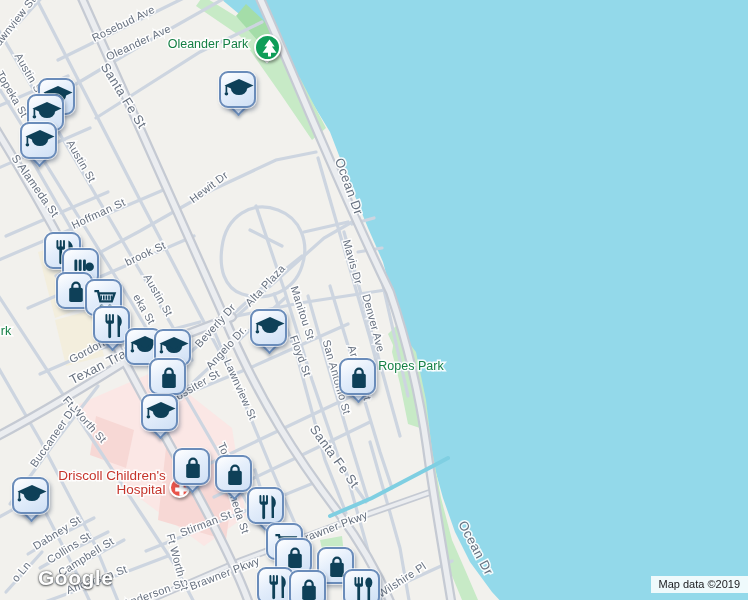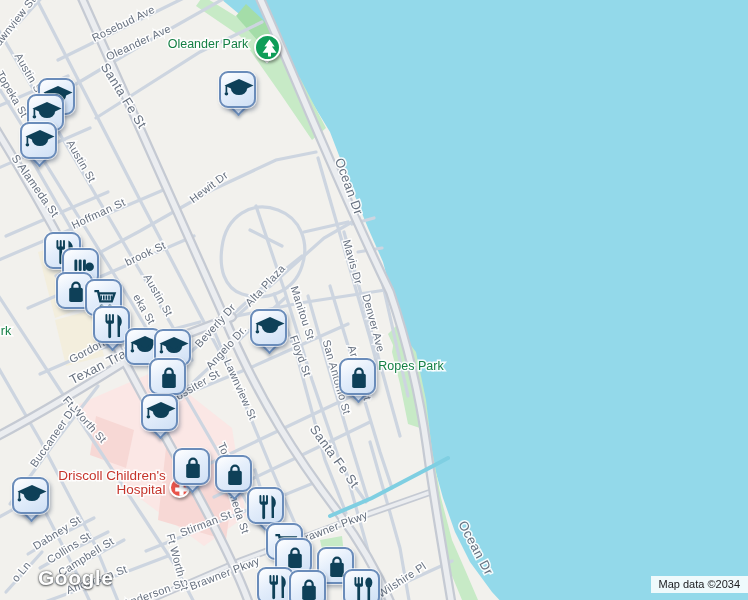--- a/index.html
+++ b/index.html
@@ -385,14 +385,14 @@
         <svg width="32" height="32" viewBox="0 0 32 32">
    <path stroke="var(--c-pin_glyph)" stroke-width="1.9" stroke-linecap="round" d="M8.4,5 V11.5 M11.7,5 V11.5 M15,5 V11.5"></path>
    <rect fill="var(--c-pin_glyph)" x="8.2" y="10.6" width="7.6" height="3.2" rx="1.6"></rect>
    <path stroke="var(--c-pin_glyph)" stroke-width="2.8" stroke-linecap="round" d="M11.7,12 V26.8"></path>
    <ellipse fill="var(--c-pin_glyph)" cx="21.8" cy="9.6" rx="3.5" ry="5"></ellipse>
    <path stroke="var(--c-pin_glyph)" stroke-width="2.6" stroke-linecap="round" d="M21.8,14 V26.8"></path>
         </svg>
       </div>
     </div>
   <div id="google-logo">Google</div>
-  <div id="attribution">Map data ©2034</div>
+  <div id="attribution">Map data ©2019</div>
 </div>
 
 </body></html>

